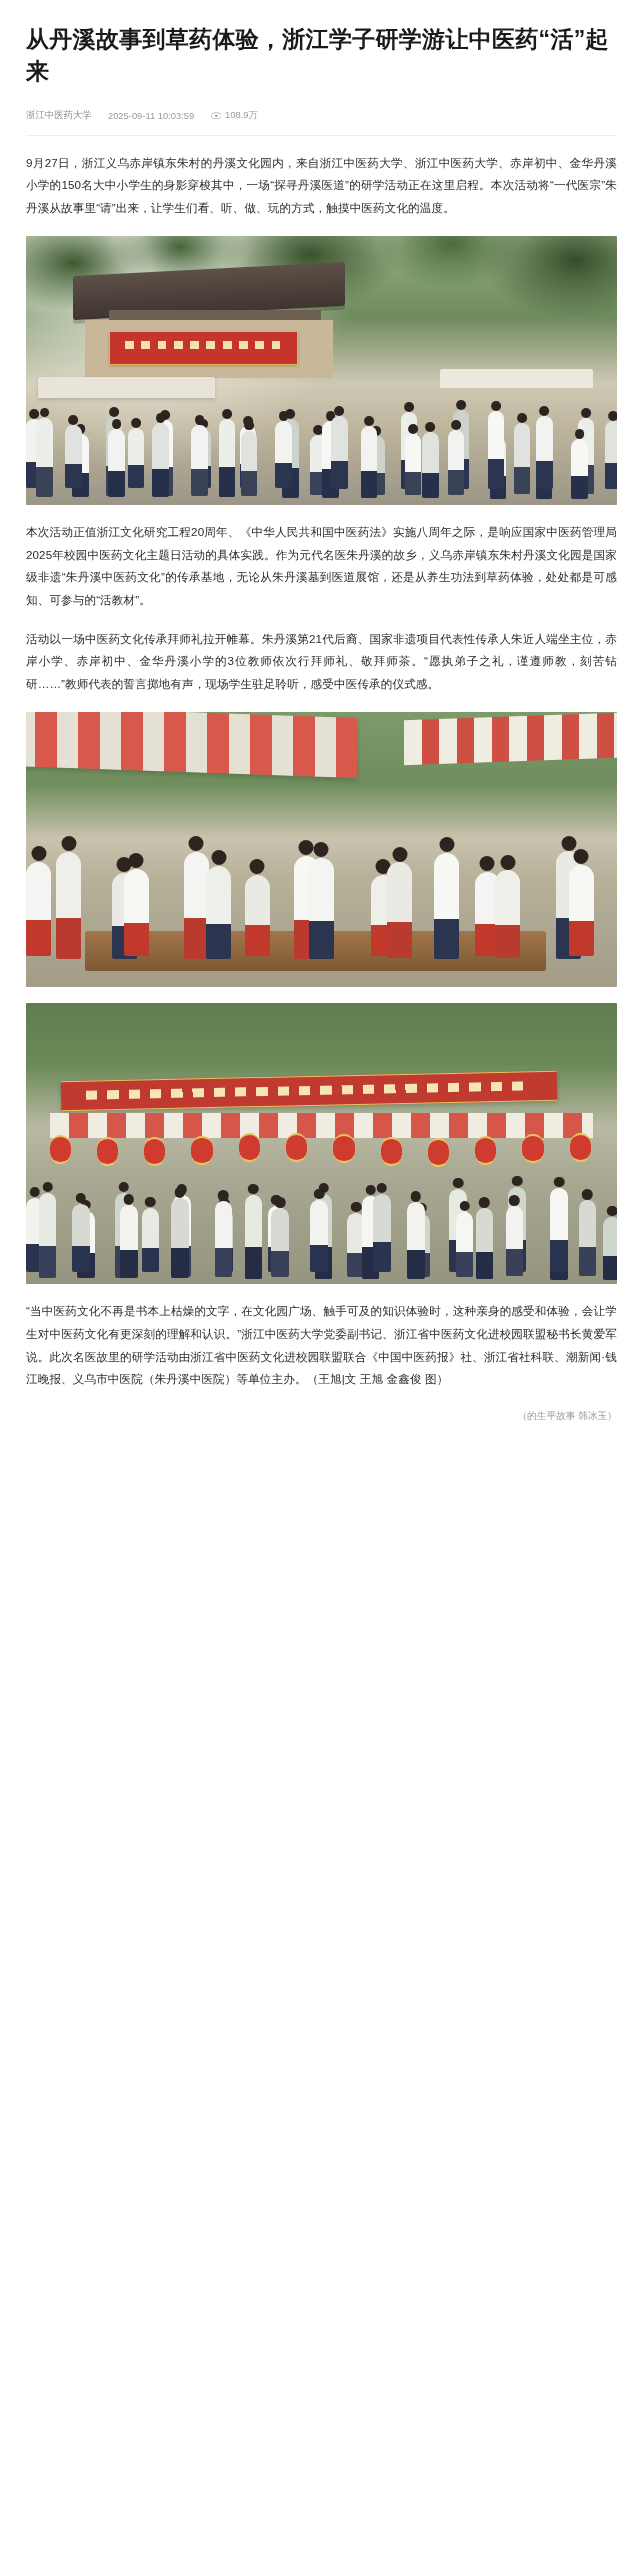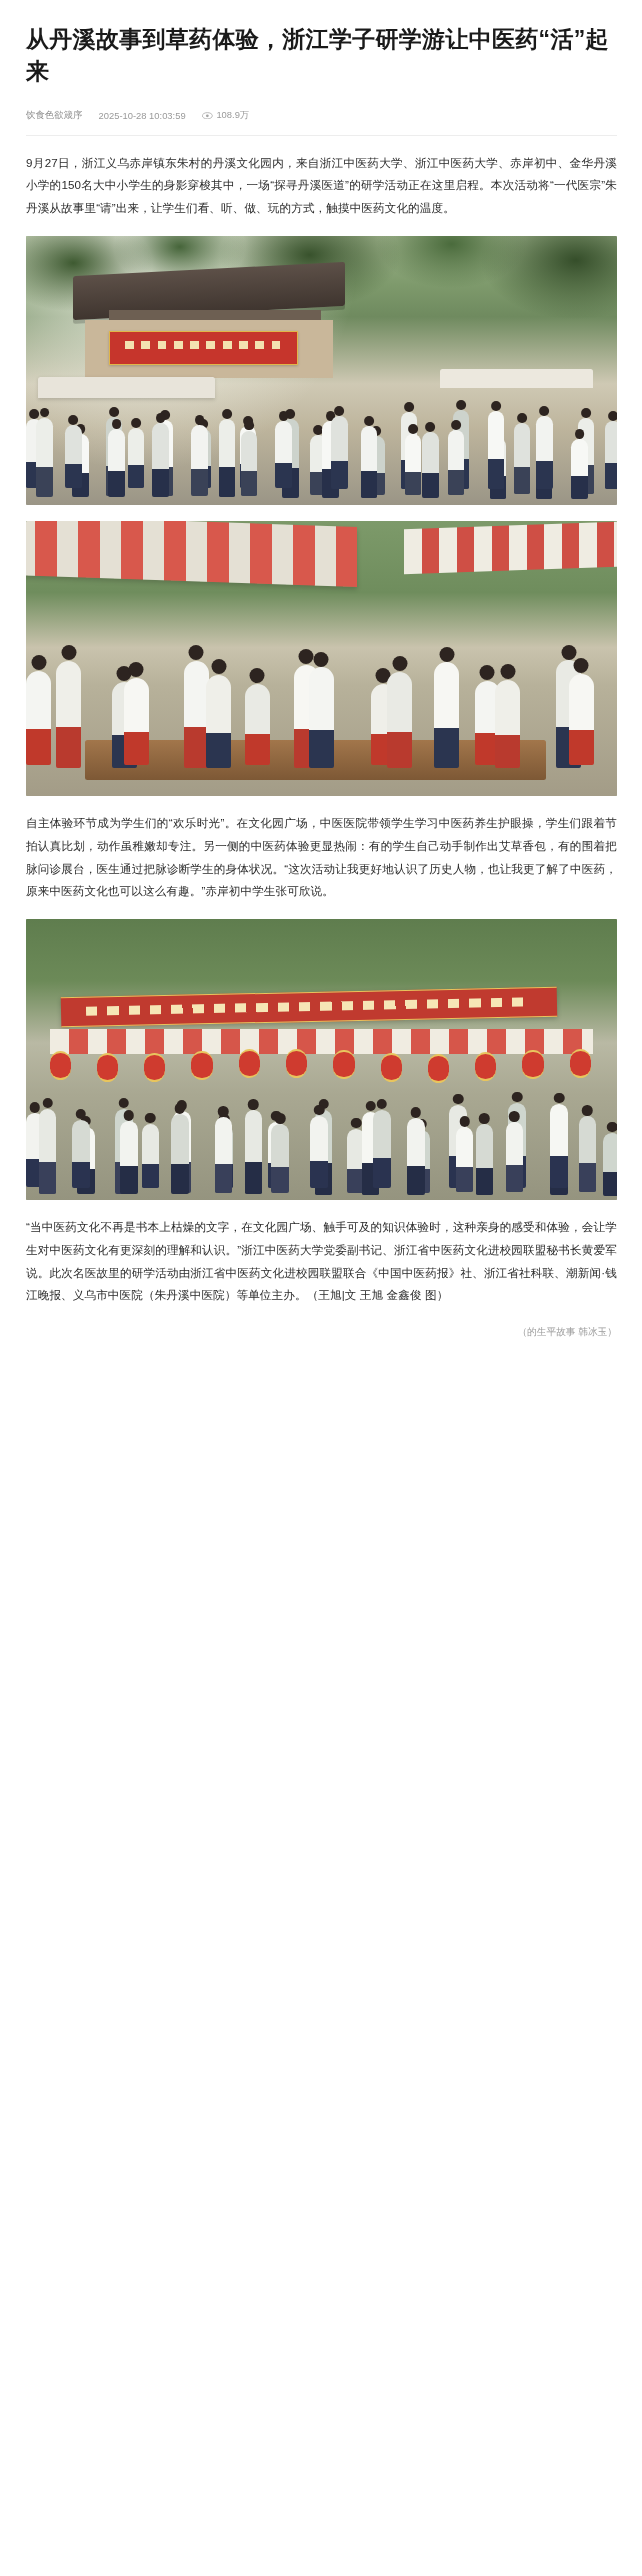--- a/index.html
+++ b/index.html
@@ -142,22 +142,22 @@
 </style>
 </head>
 <body>
 
 <div class="page">
   <div class="inner">
 
     <h1 class="article-title">从丹溪故事到草药体验，浙江学子研学游让中医药“活”起来</h1>
 
     <div class="meta-row">
-      <span class="meta-source">饮食色欲箴序</span>
-      <span class="meta-time">2025-10-28 10:03:59</span>
+      <span class="meta-source">浙江中医药大学</span>
+      <span class="meta-time">2025-09-11 10:03:59</span>
       <span class="meta-views">
         <span class="eye-icon">
           <svg width="10.7" height="7.5" viewBox="0 0 17 12">
               <ellipse cx="8.5" cy="6" rx="8" ry="5" fill="none" stroke="#a5a5a5" stroke-width="1.2"></ellipse>
               <circle cx="8.5" cy="6" r="2.2" fill="#a5a5a5"></circle>
             </svg>
         </span>
         <span>108.9万</span>
       </span>
     </div>
@@ -276,20 +276,22 @@
             <div style="position: absolute; bottom: 5.5px; left: 92.2899%; width: 16.3px; height: 60px; background: linear-gradient(rgb(247, 248, 245) 0px, rgb(247, 248, 245) 62%, rgb(39, 48, 74) 62%, rgb(39, 48, 74) 100%); border-radius: 8.2px 8.2px 1.9px 1.9px;">
               <div style="position: absolute; left: 50%; top: -10px; transform: translateX(-50%); width: 9.8px; height: 9.8px; border-radius: 50%; background: rgb(45, 36, 32);"></div>
             </div>
             <div style="position: absolute; bottom: 16px; left: 97.9601%; width: 16.3px; height: 68px; background: linear-gradient(rgb(223, 226, 221) 0px, rgb(223, 226, 221) 62%, rgb(43, 53, 80) 62%, rgb(43, 53, 80) 100%); border-radius: 8.2px 8.2px 1.9px 1.9px;">
               <div style="position: absolute; left: 50%; top: -10px; transform: translateX(-50%); width: 9.8px; height: 9.8px; border-radius: 50%; background: rgb(45, 36, 32);"></div>
             </div>
           </div>
       </div>
     </div>
 
+    <p class="para">本次活动正值浙江文化研究工程20周年、《中华人民共和国中医药法》实施八周年之际，是响应国家中医药管理局2025年校园中医药文化主题日活动的具体实践。作为元代名医朱丹溪的故乡，义乌赤岸镇东朱村丹溪文化园是国家级非遗“朱丹溪中医药文化”的传承基地，无论从朱丹溪墓到医道展馆，还是从养生功法到草药体验，处处都是可感知、可参与的“活教材”。</p>
+    <p class="para">活动以一场中医药文化传承拜师礼拉开帷幕。朱丹溪第21代后裔、国家非遗项目代表性传承人朱近人端坐主位，赤岸小学、赤岸初中、金华丹溪小学的3位教师依次行拜师礼、敬拜师茶。“愿执弟子之礼，谨遵师教，刻苦钻研……”教师代表的誓言掷地有声，现场学生驻足聆听，感受中医传承的仪式感。</p>
 
     <div class="figure">
       <div class="ph photo2">
         <div class="p2-bg"></div>
         <div class="p2-canopy"></div>
         <div class="p2-canopy2"></div>
         <div class="p2-table"></div>
         <div class="p2-kids" id="crowd2">
             <div style="position: absolute; bottom: 6.3px; left: 0%; width: 25px; height: 94px; background: linear-gradient(rgb(244, 245, 242) 0px, rgb(244, 245, 242) 62%, rgb(192, 57, 43) 62%, rgb(192, 57, 43) 100%); border-radius: 12.6px 12.6px 1.9px 1.9px;">
               <div style="position: absolute; left: 50%; top: -15.6px; transform: translateX(-50%); width: 15px; height: 15px; border-radius: 50%; background: rgb(45, 36, 32);"></div>
@@ -336,21 +338,20 @@
             <div style="position: absolute; bottom: 2.7px; left: 89.6986%; width: 25px; height: 108px; background: linear-gradient(rgb(233, 234, 228) 0px, rgb(233, 234, 228) 62%, rgb(43, 53, 80) 62%, rgb(43, 53, 80) 100%); border-radius: 12.6px 12.6px 1.9px 1.9px;">
               <div style="position: absolute; left: 50%; top: -15.6px; transform: translateX(-50%); width: 15px; height: 15px; border-radius: 50%; background: rgb(45, 36, 32);"></div>
             </div>
             <div style="position: absolute; bottom: 6.3px; left: 91.8431%; width: 25px; height: 91px; background: linear-gradient(rgb(247, 247, 243) 0px, rgb(247, 247, 243) 62%, rgb(192, 57, 43) 62%, rgb(192, 57, 43) 100%); border-radius: 12.6px 12.6px 1.9px 1.9px;">
               <div style="position: absolute; left: 50%; top: -15.6px; transform: translateX(-50%); width: 15px; height: 15px; border-radius: 50%; background: rgb(45, 36, 32);"></div>
             </div>
           </div>
       </div>
     </div>
 
-    <p class="para">自主体验环节成为学生们的“欢乐时光”。在文化园广场，中医医院带领学生学习中医药养生护眼操，学生们跟着节拍认真比划，动作虽稚嫩却专注。另一侧的中医药体验更显热闹：有的学生自己动手制作出艾草香包，有的围着把脉问诊展台，医生通过把脉诊断学生的身体状况。“这次活动让我更好地认识了历史人物，也让我更了解了中医药，原来中医药文化也可以这么有趣。”赤岸初中学生张可欣说。</p>
 
     <div class="figure">
       <div class="ph photo3">
         <div class="p3-bg"></div>
         <div class="p3-banner"></div>
         <div class="p3-stallroof"></div>
         <div class="p3-lanterns" id="lanterns">
             <i style="left: 4%; top: 0px;"></i>
             <i style="left: 12%; top: 2.1px;"></i>
             <i style="left: 20%; top: 2.3px;"></i>

